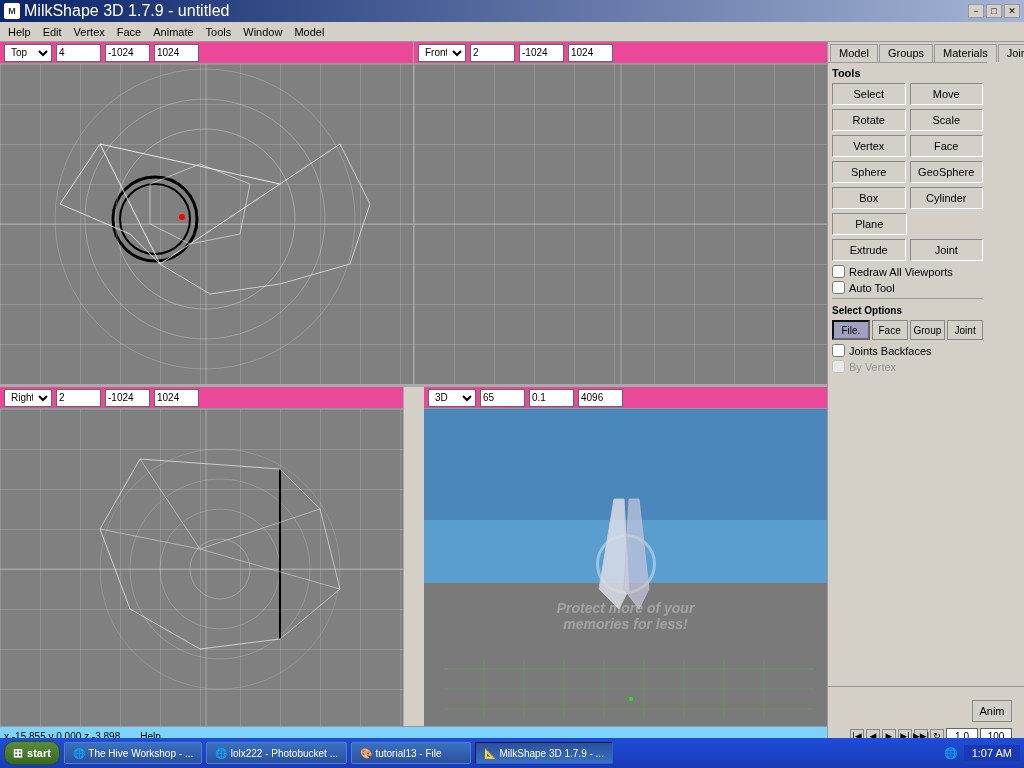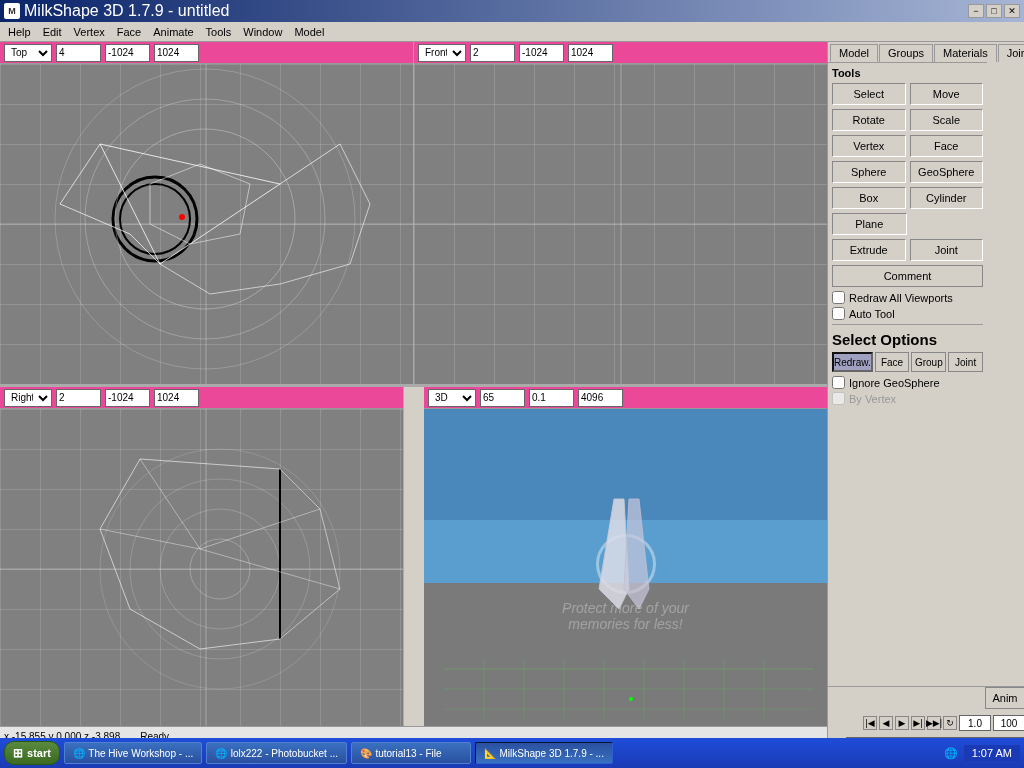--- a/index.html
+++ b/index.html
@@ -191,39 +191,39 @@
 
     .checkbox-row {
       display: flex;
       align-items: center;
       gap: 4px;
       margin-bottom: 3px;
       font-size: 11px;
     }
     .checkbox-row input { margin: 0; }
 
-    #select-options-label { font-size: 15px; font-weight: bold; margin: 6px 0 4px; }
+    #select-options-label { font-size: 10px; font-weight: bold; margin: 6px 0 4px; }
     .select-opts-row { display: flex; gap: 2px; margin-bottom: 4px; }
     .select-opt-btn {
       flex: 1;
       height: 20px;
       background: #d4d0c8;
       border: 1px solid #888;
       font-size: 10px;
       cursor: pointer;
     }
     .select-opt-btn.active {
       background: #a0a0c0;
       border: 2px inset #666;
     }
 
     
     #statusbar {
       height: 20px;
-      background: #e5e5e5;
+      background: #7dd3fc;
       border-top: 1px solid #999;
       display: flex;
       align-items: center;
       padding: 0 4px;
       font-size: 10px;
       gap: 20px;
     }
 
     
     #taskbar {
@@ -355,21 +355,21 @@
     }
     .pb-circle {
       width: 60px; height: 60px;
       border-radius: 50%;
       border: 3px solid rgba(255,255,255,0.4);
       margin-bottom: 6px;
     }
     .pb-text {
       color: rgba(255,255,255,0.3);
       font-size: 14px;
-      font-weight: normal;
+      font-weight: bold;
       text-align: center;
       font-style: italic;
     }
   </style>
 </head>
 <body>
 
 <div id="titlebar">
   <div id="titlebar-left">
     <div id="titlebar-icon">M</div>
@@ -575,21 +575,21 @@
             <line x1="340" y1="250" x2="340" y2="310" stroke="rgba(100,180,100,0.4)" stroke-width="1"></line>
 
             <circle cx="207" cy="290" r="2" fill="#00ff00"></circle>
           </svg>
         </div>
       </div>
     </div>
 
     <div id="statusbar">
       <span>x -15.855 y 0.000 z -3.898</span>
-      <span>Ready.</span>
+      <span>Help.</span>
     </div>
 
   </div>
 
   <div id="right-panel">
 
     <div id="panel-tabs">
       <div class="panel-tab active">Model</div>
       <div class="panel-tab">Groups</div>
       <div class="panel-tab">Materials</div>
@@ -621,52 +621,51 @@
       </div>
       <div class="tool-row">
         <button class="tool-btn" style="flex:1">Plane</button>
         <div style="flex:1"></div>
       </div>
       <div class="tool-row">
         <button class="tool-btn">Extrude</button>
         <button class="tool-btn">Joint</button>
       </div>
 
-      <button id="comment-btn" class="tool-btn-wide">Comment</button>
 
       <div class="checkbox-row">
         <input type="checkbox" id="redraw-all" style="">
         <label for="redraw-all">Redraw All Viewports</label>
       </div>
       <div class="checkbox-row">
         <input type="checkbox" id="auto-tool" style="">
         <label for="auto-tool">Auto Tool</label>
       </div>
 
       <div class="divider-line"></div>
 
       <div id="select-options-label">Select Options</div>
       <div class="select-opts-row">
-        <button class="select-opt-btn active">Redraw.</button>
+        <button class="select-opt-btn active">File.</button>
         <button class="select-opt-btn">Face</button>
         <button class="select-opt-btn">Group</button>
         <button class="select-opt-btn">Joint</button>
       </div>
 
       <div class="checkbox-row">
         <input type="checkbox" id="ignore-backfaces" style="">
-        <label for="ignore-backfaces">Ignore GeoSphere</label>
+        <label for="ignore-backfaces">Joints Backfaces</label>
       </div>
       <div class="checkbox-row">
         <input type="checkbox" id="by-vertex" disabled="" style="">
         <label for="by-vertex" style="color:#999">By Vertex</label>
       </div>
     </div>
 
-    <div id="anim-area" style="position:relative; margin-top:auto; padding:0;">
+    <div id="anim-area" style="position:relative; margin-top:auto; padding:13px;">
       <div style="display:flex; justify-content:flex-end; margin-bottom:4px;">
         <button id="anim-btn" style="width:40px; height:22px; background:#d4d0c8; border:1px solid #888; font-size:11px; cursor:pointer;">Anim</button>
       </div>
       <div id="anim-controls" style="display:flex; align-items:center; gap:2px; flex-wrap:wrap;">
         <button class="anim-ctrl-btn">|◀</button>
         <button class="anim-ctrl-btn">◀</button>
         <button class="anim-ctrl-btn">▶</button>
         <button class="anim-ctrl-btn">▶|</button>
         <button class="anim-ctrl-btn">▶▶|</button>
         <button class="anim-ctrl-btn">↻</button>

